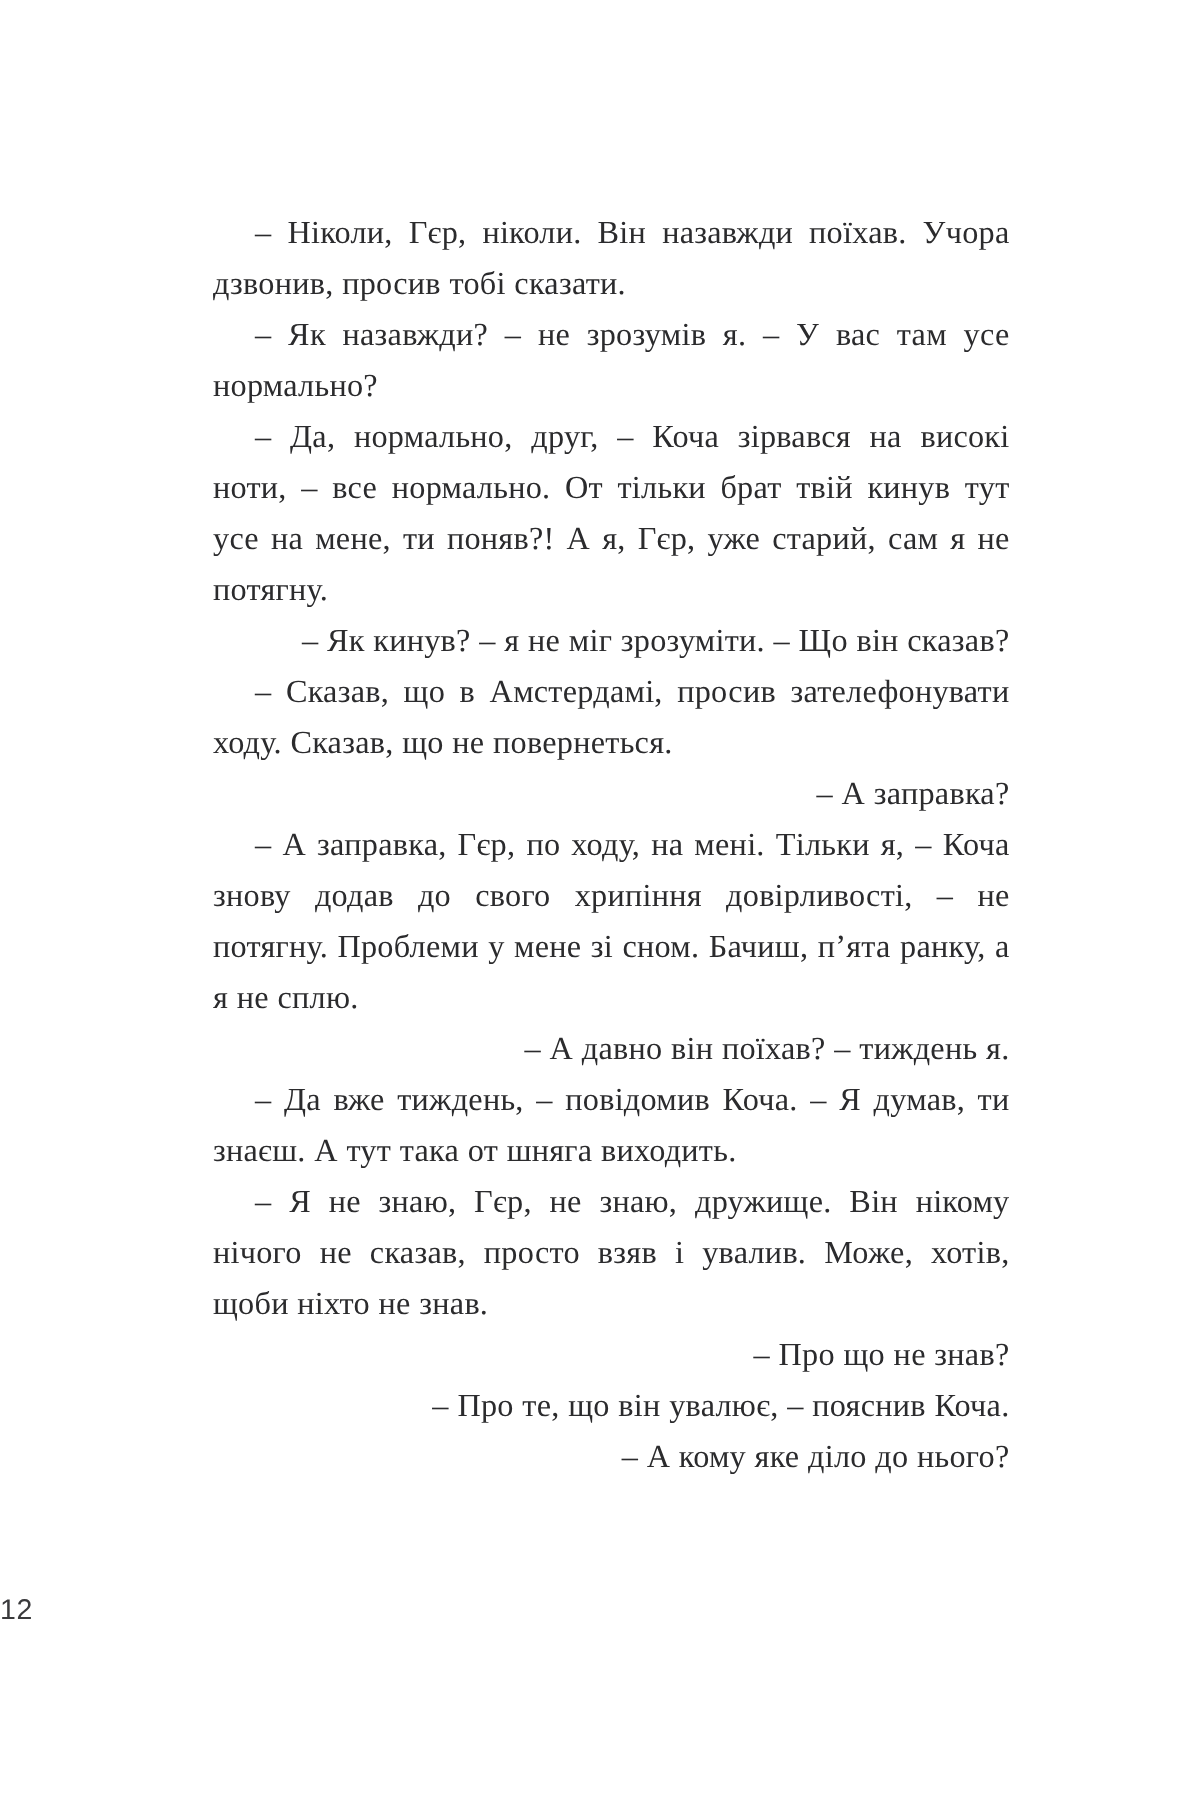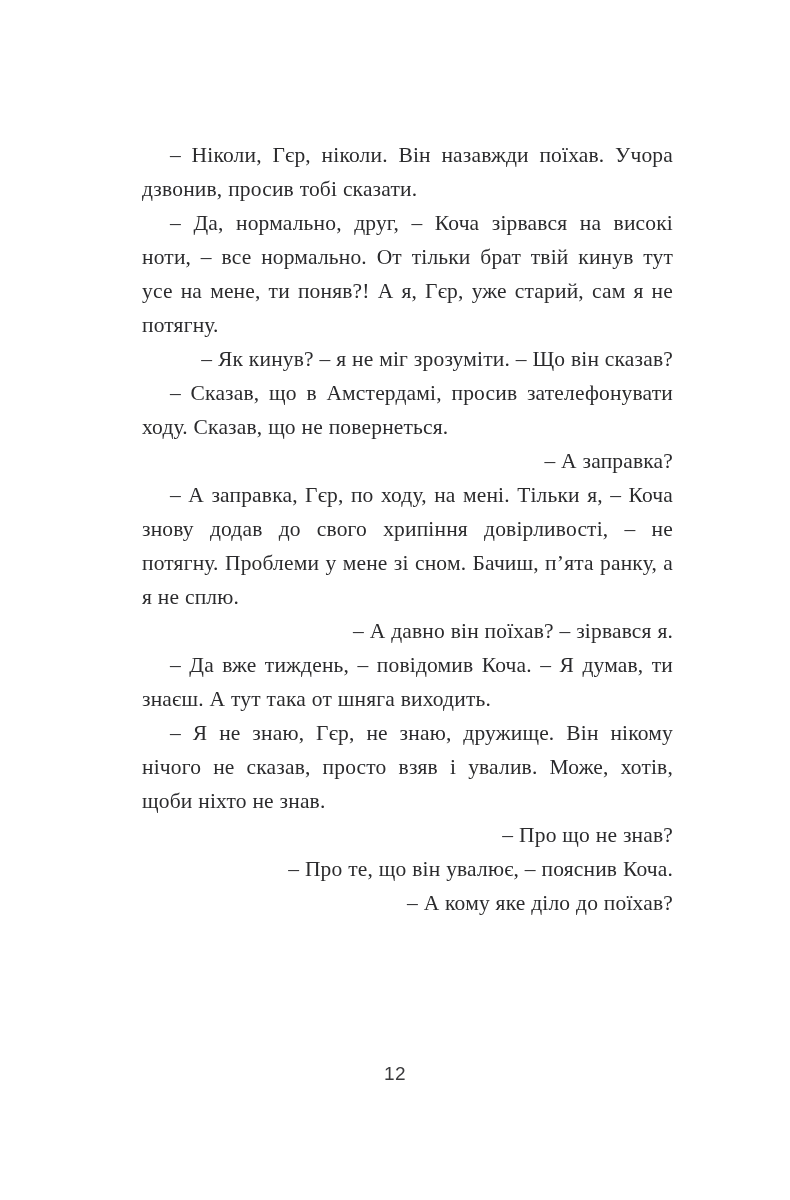--- a/index.html
+++ b/index.html
@@ -48,43 +48,43 @@
 
   .para.short {
     text-align: right;
   }
 
   .folio {
     position: absolute;
     left: 0;
     top: 1062px;
     width: 790px;
-    text-align: center;
     font-family: "Liberation Sans", "DejaVu Sans", sans-serif;
     font-size: 19px;
     line-height: 24px;
     color: #3a3a3c;
     letter-spacing: 0.02em;
   }
 </style>
 </head>
 <body>
 
 <div class="page">
 
   <div class="text-block">
     <p class="para">– Ніколи, Гєр, ніколи. Він назавжди поїхав. Учора дзвонив, просив тобі сказати.</p>
+    <p class="para">– Як назавжди? – не зрозумів я. – У вас там усе нормально?</p>
     <p class="para">– Да, нормально, друг, – Коча зірвався на високі ноти, – все нормально. От тільки брат твій кинув тут усе на мене, ти поняв?! А я, Гєр, уже старий, сам я не потягну.</p>
     <p class="para short">– Як кинув? – я не міг зрозуміти. – Що він сказав?</p>
     <p class="para">– Сказав, що в Амстердамі, просив зателефонувати ходу. Сказав, що не повернеться.</p>
     <p class="para short">– А заправка?</p>
     <p class="para">– А заправка, Гєр, по ходу, на мені. Тільки я, – Коча знову додав до свого хрипіння довірливості, – не потягну. Проблеми у мене зі сном. Бачиш, п’ята ранку, а я не сплю.</p>
-    <p class="para short">– А давно він поїхав? – зірвався я.</p>
+    <p class="para short">– А давно він поїхав? – тиждень я.</p>
     <p class="para">– Да вже тиждень, – повідомив Коча. – Я думав, ти знаєш. А тут така от шняга виходить.</p>
     <p class="para">– Я не знаю, Гєр, не знаю, дружище. Він нікому нічого не сказав, просто взяв і увалив. Може, хотів, щоби ніхто не знав.</p>
     <p class="para short">– Про що не знав?</p>
     <p class="para short">– Про те, що він увалює, – пояснив Коча.</p>
-    <p class="para short">– А кому яке діло до поїхав?</p>
+    <p class="para short">– А кому яке діло до нього?</p>
   </div>
 
   <div class="folio">12</div>
 
 </div>
 
 </body></html>

